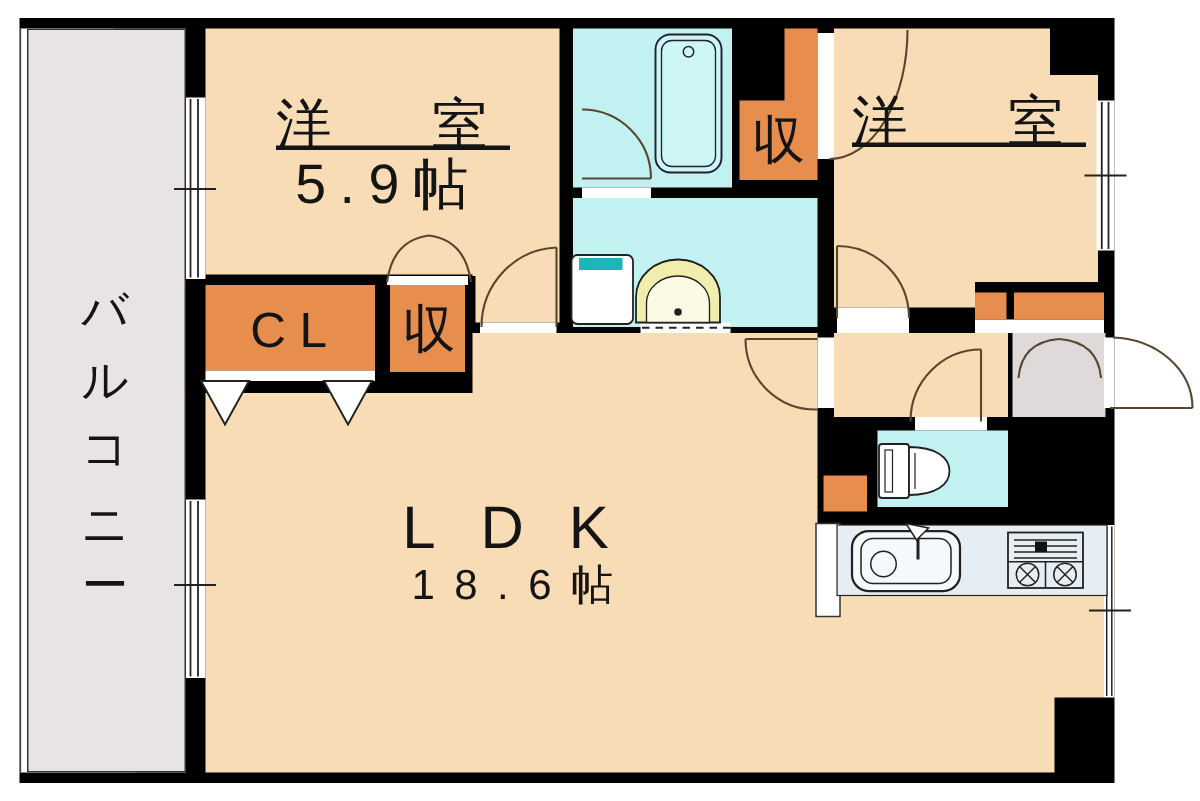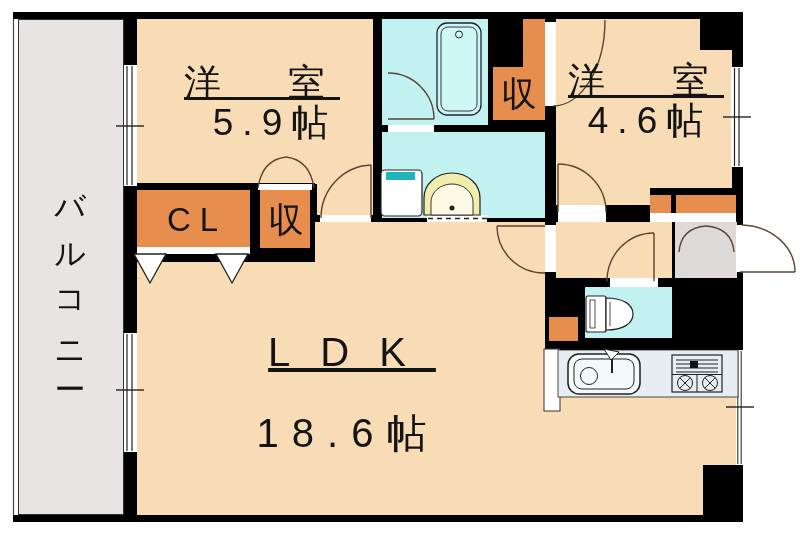--- a/index.html
+++ b/index.html
@@ -2,23 +2,23 @@
 <html><head>
 <meta charset="utf-8">
 <style>
   html,body{margin:0;padding:0;background:#fff;}
   #stage{position:relative;width:800px;height:534px;background:#ffffff;overflow:hidden;
          font-family:"Liberation Sans",sans-serif;}
   #plan-svg{position:absolute;left:0;top:0;}
   .lbl{position:absolute;transform:translateX(-50%);white-space:nowrap;
        color:#141414;font-weight:500;line-height:1;}
   .room-name{font-size:37px;letter-spacing:15px;text-decoration:underline;}
-  .room-area{font-size:37px;letter-spacing:9px;margin-left:16px;}
-  .ldk-name{font-size:40px;letter-spacing:30px;text-decoration:underline;}
-  .ldk-area{font-size:40px;letter-spacing:13px;margin-top:37px;}
+  .room-area{font-size:37px;letter-spacing:9px;}
+  .ldk-name{font-size:40px;letter-spacing:30px;}
+  .ldk-area{font-size:28px;letter-spacing:13px;}
   .cl-label{font-size:33px;letter-spacing:9px;text-align:right;}
   .storage-label{font-size:35px;letter-spacing:0;}
   .balcony-label{font-size:31px;letter-spacing:15px;writing-mode:vertical-rl;
                  text-orientation:upright;}
 </style>
 </head>
 <body>
 
 <div id="stage">
 <svg id="plan-svg" width="800" height="534" viewBox="0 0 800 534">
@@ -144,21 +144,20 @@
     <path d="M734,252 Q732,228 706,226"></path>
   </g>
 </svg>
 
 <div class="lbl balcony-label" style="left:70px;top:172px;">バルコニー</div>
 
 <div class="lbl room-name" style="left:262px;top:64px;">洋　室</div>
 <div class="lbl room-area" style="left:259px;top:104px;">5.9帖</div>
 
 <div class="lbl room-name" style="left:646px;top:62px;">洋　室</div>
-<div class="lbl room-area" style="left:634px;top:102px;">4.6帖</div>
 
 <div class="lbl ldk-name" style="left:352px;top:332px;">LDK</div>
 <div class="lbl ldk-area" style="left:348px;top:376px;">18.6帖</div>
 
 <div class="lbl cl-label" style="left:197px;top:203px;">CL</div>
 <div class="lbl storage-label" style="left:286px;top:202px;">収</div>
 <div class="lbl storage-label" style="left:519px;top:76px;">収</div>
 </div>
 
 </body></html>

